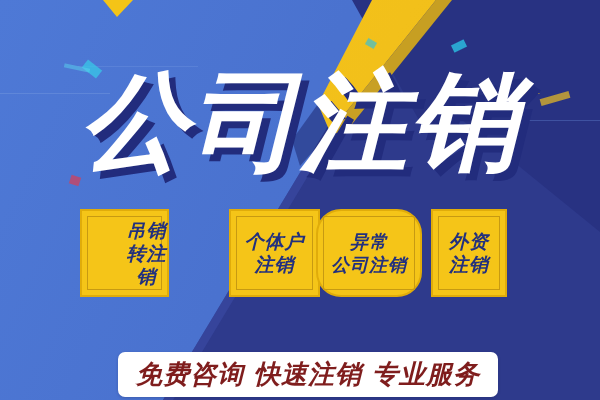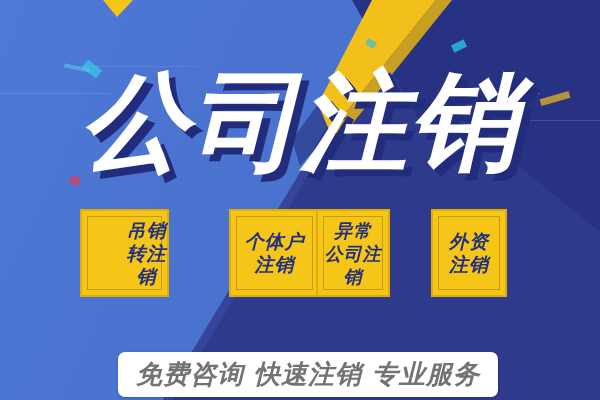--- a/index.html
+++ b/index.html
@@ -145,34 +145,34 @@
     font-weight:700;
     font-size:19px;
     line-height:23px;
     text-align:center;
     letter-spacing:1px;
     white-space:pre-line;
     z-index:2;
   }
   .tag.t1{left:80px;width:89px;padding-left:44px;}
   .tag.t2{left:197px;width:91px;margin-left:32px;}
-  .tag.t3{left:316px;width:74px;}
+  .tag.t3{left:316px;width:106px;border-radius:25px;}
   .tag.t4{left:431px;width:76px;}
   .tag.t3 .txt{font-size:18px;}
 
   
   .pill{
     position:absolute;left:118px;top:352px;width:380px;height:45px;
     background:#ffffff;
     border-radius:7px;
     display:flex;align-items:center;justify-content:center;
     box-shadow:0 1px 3px rgba(20,28,80,.25);
   }
   .pill .txt{
-    color:#737373;
+    color:#7f1d1d;
     font-weight:700;
     font-size:26px;
     letter-spacing:1px;
     white-space:nowrap;
   }
 </style>
 </head>
 <body>
 
 <div id="poster">

